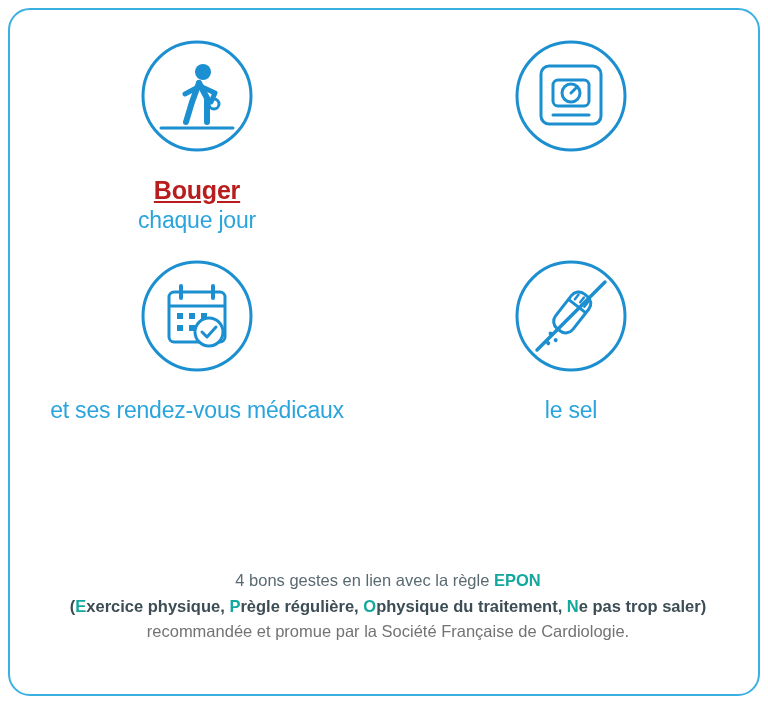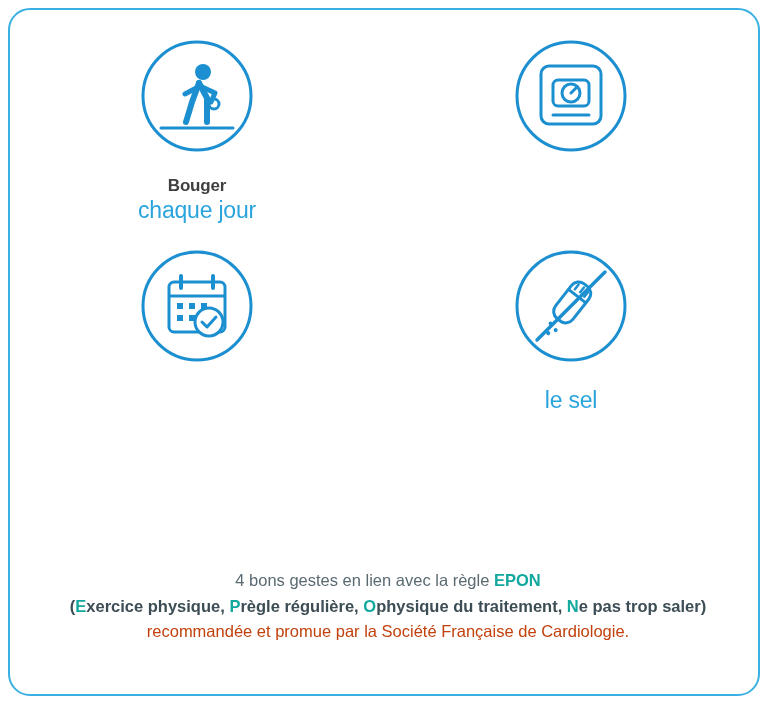--- a/index.html
+++ b/index.html
@@ -47,24 +47,25 @@
     height: 120px;
     display: block;
   }
   .label {
     margin-top: 20px;
     text-align: center;
     line-height: 1.18;
   }
   .label .primary {
     display: block;
-    color: #404040;
+    color: #b91c1c;
     font-weight: bold;
-    font-size: 17px;
+    font-size: 25px;
     letter-spacing: -0.2px;
+    text-decoration: underline;
   }
   .label .secondary {
     display: block;
     color: #2aa4dd;
     font-size: 23px;
     letter-spacing: -0.2px;
     margin-top: 1px;
   }
   .footer {
     position: absolute;
@@ -81,21 +82,21 @@
   }
   .footer .line2 {
     font-weight: bold;
     color: #3d4d55;
   }
   .accent {
     color: #13a89e;
     font-weight: bold;
   }
   .sfc {
-    color: #c2410c;
+    color: #737373;
   }
 </style>
 </head>
 <body>
 
 <div class="card">
 
   <div class="grid">
 
     <div class="tile">
@@ -141,20 +142,21 @@
           <rect x="40" y="57" width="6" height="6" fill="#1c8fd0"></rect>
           <rect x="52" y="57" width="6" height="6" fill="#1c8fd0"></rect>
           <rect x="64" y="57" width="6" height="6" fill="#1c8fd0"></rect>
           <rect x="40" y="69" width="6" height="6" fill="#1c8fd0"></rect>
           <rect x="52" y="69" width="6" height="6" fill="#1c8fd0"></rect>
           <circle cx="72" cy="76" r="14" fill="#ffffff" stroke="#1c8fd0" stroke-width="3"></circle>
           <path d="M65 76 L70 81 L79 71" fill="none" stroke="#1c8fd0" stroke-width="3" stroke-linecap="round" stroke-linejoin="round"></path>
         </svg>
       </span>
       <div class="label">
+        <span class="secondary">et ses rendez-vous médicaux</span>
       </div>
     </div>
 
     <div class="tile row2">
       <span class="icon-wrap">
         <svg viewBox="0 0 120 120" width="120" height="120" aria-hidden="true">
           <circle cx="60" cy="60" r="54" fill="none" stroke="#1c8fd0" stroke-width="3"></circle>
           <g transform="rotate(38 60 58)">
             <rect x="49" y="34" width="22" height="44" rx="9" fill="none" stroke="#1c8fd0" stroke-width="3"></rect>
             <line x1="49" y1="48" x2="71" y2="48" stroke="#1c8fd0" stroke-width="3"></line>

